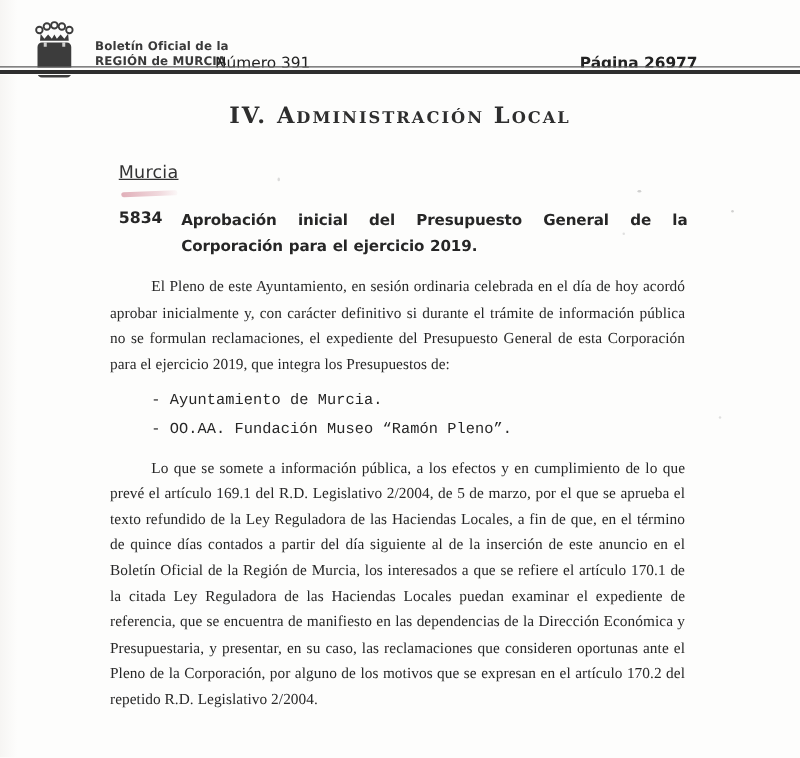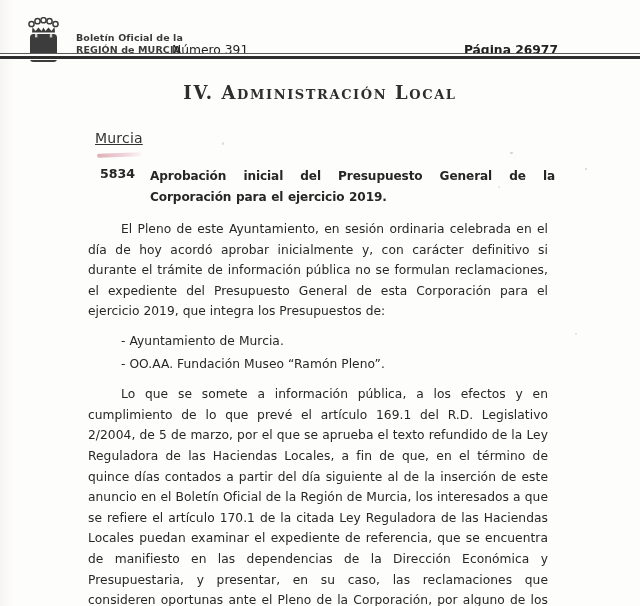--- a/index.html
+++ b/index.html
@@ -60,43 +60,42 @@
     width: 45px; height: 4px;
     background: linear-gradient(90deg, rgba(201,112,130,0.55), rgba(214,140,155,0.30) 70%, rgba(214,140,155,0.05));
     border-radius: 3px;
     transform: rotate(-2deg);
   }
 
   
   .announcement {
     position: absolute; top: 166px; left: 95px; width: 460px;
     display: flex;
-    justify-content: flex-end;
   }
   .ann-number {
     width: 50px; flex: 0 0 50px;
     font-weight: bold; font-size: 12.6px; color: #262626;
   }
   .ann-title {
     width: 405px;
     font-weight: bold; font-size: 12.1px; line-height: 21px;
     letter-spacing: -0.1px; word-spacing: 0.5px;
     text-align: justify;
     color: #262626;
   }
 
   
   .doc-body {
     position: absolute; top: 219px; left: 88px; width: 460px;
     font-size: 12.25px; line-height: 20.6px;
     color: #272727; letter-spacing: 0.05px;
   }
-  .para { text-align: justify; text-indent: 33px; margin: 0; }
+  .para { text-align: justify; text-indent: 33px; margin: 0; font-family: Liberation Serif, serif; }
   .list { margin: 8px 0 4px 0; }
-  .list-item { margin-left: 33px; line-height: 20.6px; padding: 1px 0; }
+  .list-item { margin-left: 33px; line-height: 20.6px; padding: 1px 0; font-family: Liberation Mono, monospace; }
   .para-2 { margin-top: 9px; }
 
   
   .speck { position: absolute; background: #9a9a9a; border-radius: 50%; opacity: 0.45; }
   .s1 { left: 510px; top: 152px; width: 3px; height: 2px; }
   .s2 { left: 585px; top: 168px; width: 2px; height: 2px; }
   .s3 { left: 498px; top: 186px; width: 2px; height: 2px; opacity: 0.3; }
   .s4 { left: 222px; top: 142px; width: 2px; height: 3px; opacity: 0.35; }
   .s5 { left: 575px; top: 333px; width: 2px; height: 2px; opacity: 0.3; }
 </style>

